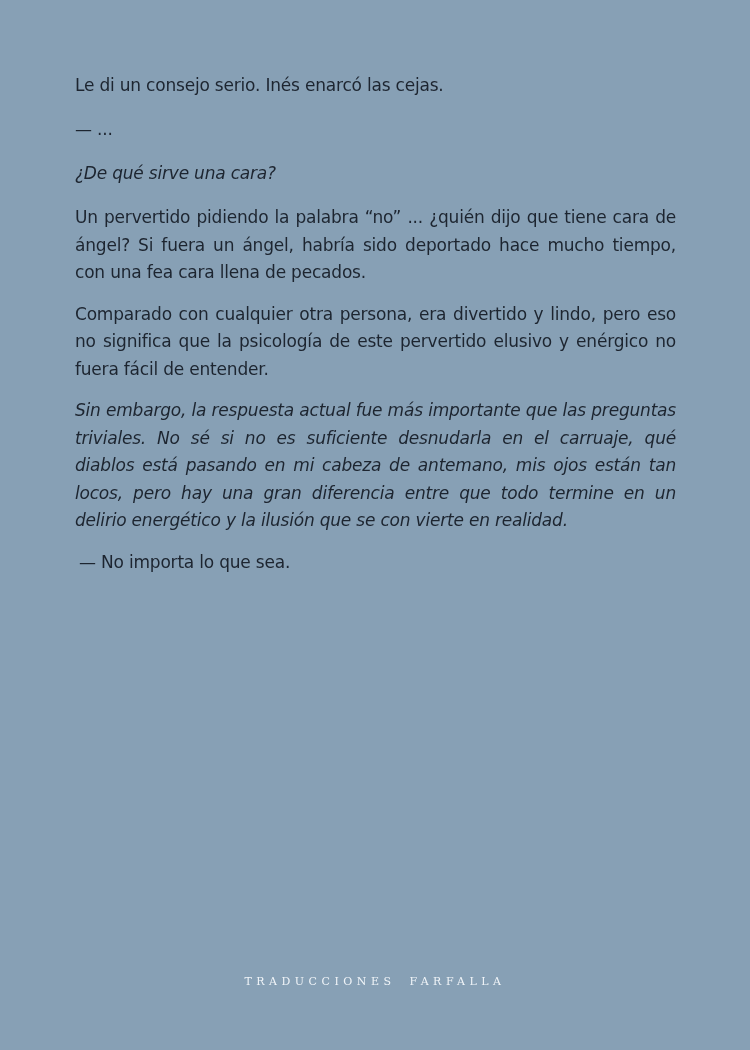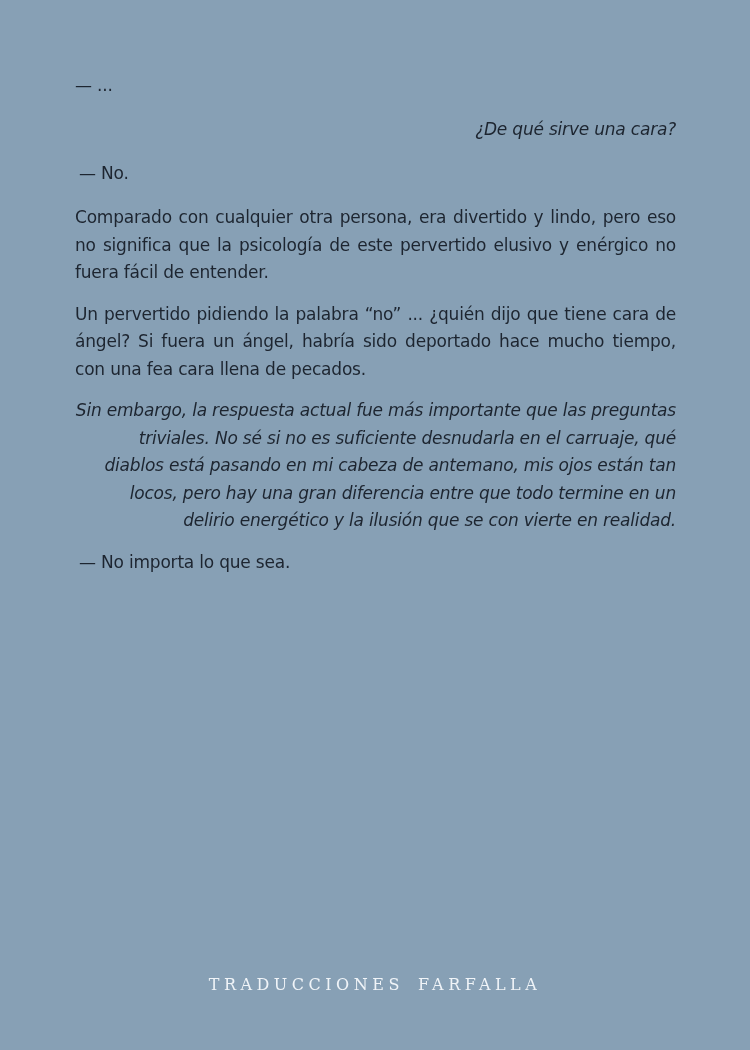--- a/index.html
+++ b/index.html
@@ -17,42 +17,42 @@
     font-size: 17px;
     color: #1d2530;
     letter-spacing: -0.2px;
   }
   .p {
     margin: 0;
     line-height: 27.5px;
   }
   .single { margin-bottom: 16.5px; }
   .just { text-align: justify; margin-bottom: 14px; }
-  .ital { font-style: italic; text-align: right; }
+  .ital { font-style: italic; }
   .indent { padding-left: 4px; }
   .footer {
     position: absolute;
     left: 0; width: 750px;
     top: 975px;
     text-align: center;
     font-family: "DejaVu Serif", serif;
-    font-size: 16px;
+    font-size: 11px;
     letter-spacing: 4.5px;
     color: #f0f4f8;
   }
   .footer .gap { display: inline-block; width: 14px; }
 </style>
 </head>
 <body>
 
 <div class="page">
+  <p class="p single">Le di un consejo serio. Inés enarcó las cejas.</p>
   <p class="p single">— ...</p>
   <p class="p single ital">¿De qué sirve una cara?</p>
-  <p class="p single indent">— No.</p>
+  <p class="p just">Un pervertido pidiendo la palabra “no” ... ¿quién dijo que tiene cara de ángel? Si fuera un ángel, habría sido deportado hace mucho tiempo, con una fea cara llena de pecados.</p>
   <p class="p just">Comparado con cualquier otra persona, era divertido y lindo, pero eso no significa que la psicología de este pervertido elusivo y enérgico no fuera fácil de entender.</p>
-  <p class="p just">Un pervertido pidiendo la palabra “no” ... ¿quién dijo que tiene cara de ángel? Si fuera un ángel, habría sido deportado hace mucho tiempo, con una fea cara llena de pecados.</p>
   <p class="p just ital">Sin embargo, la respuesta actual fue más importante que las preguntas triviales. No sé si no es suficiente desnudarla en el carruaje, qué diablos está pasando en mi cabeza de antemano, mis ojos están tan locos, pero hay una gran diferencia entre que todo termine en un delirio energético y la ilusión que se con vierte en realidad.</p>
   <p class="p single indent">— No importa lo que sea.</p>
 </div>
 
 <div class="footer">
   <span>TRADUCCIONES</span><span class="gap"></span><span>FARFALLA</span>
 </div>
 
 </body></html>

